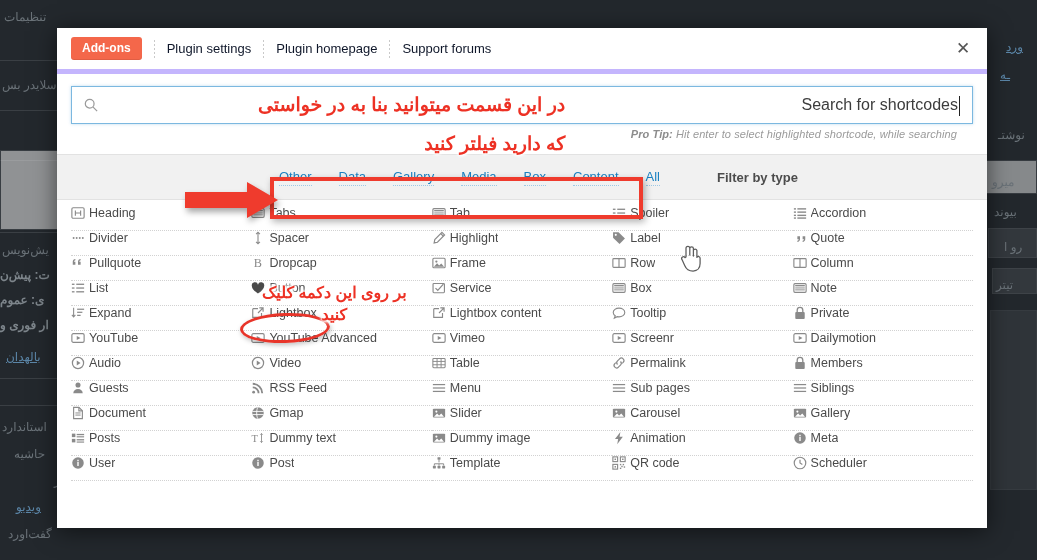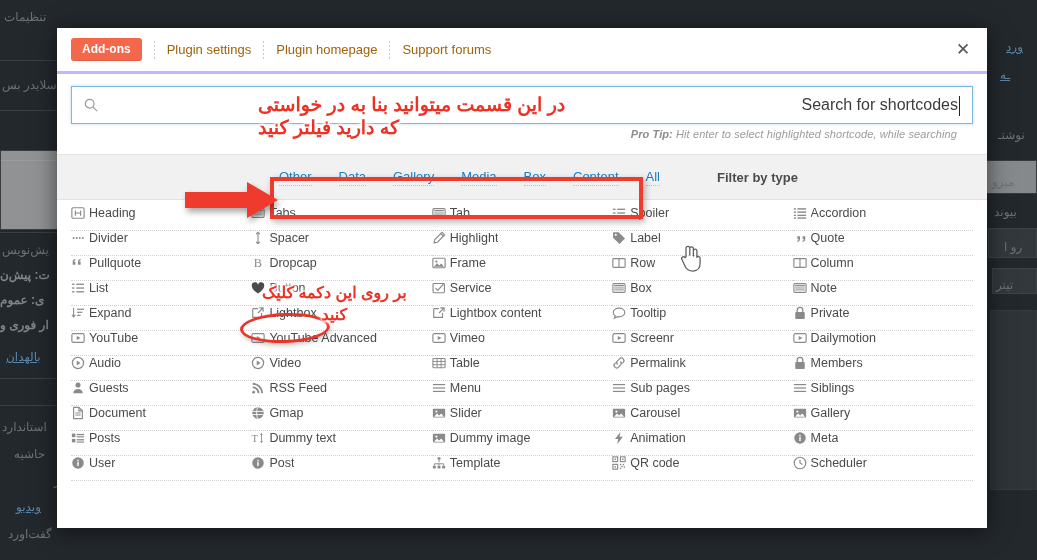--- a/index.html
+++ b/index.html
@@ -25,32 +25,32 @@
     left: 57px; top: 28px;
     width: 930px; height: 500px;
     background: #ffffff;
     box-shadow: 0 3px 22px rgba(0,0,0,.55);
     overflow: hidden;
   }
 
   
   .hdr {
     position: relative; height: 46px;
-    border-bottom: 3px solid #c4b5fd;
+    border-bottom: 5px solid #c4b5fd;
     display: flex; align-items: center; padding: 0 14px;
     background: #fff;
   }
   .tabbtn {
     background: #f4674a; color:#fff; font-size:12px; font-weight:bold;
     border-radius: 3px; padding: 5px 11px 6px; line-height:1; cursor:pointer;
     box-shadow: inset 0 -1px 0 rgba(0,0,0,.08);
   }
   .sep { width:1px; height:18px; margin:0 12px;
          background: repeating-linear-gradient(to bottom,#c9c9c9 0 2px,transparent 2px 4px); }
-  .hlink { color:#a16207; font-size:13px; text-decoration:none; cursor:pointer; white-space:nowrap; }
+  .hlink { color:#0f172a; font-size:13px; text-decoration:none; cursor:pointer; white-space:nowrap; }
   .closex {
     position:absolute; right:12px; top:50%; transform:translateY(-50%);
     width:24px; height:24px; display:flex; align-items:center; justify-content:center;
     color:#555; font-size:17px; cursor:pointer; line-height:1;
   }
 
   
   .searchwrap { padding: 12px 14px 6px; position: relative; }
   .searchbox {
     position: relative; height: 38px;
@@ -112,21 +112,21 @@
   .gi svg { display:block; }
   .glabel { white-space:nowrap; overflow:hidden; }
 
   
   .ann {
     position: absolute; color: #ed3124; font-weight: bold;
     direction: rtl; white-space: nowrap; pointer-events:none;
     text-shadow: 0 0 3px #fff, 1px 1px 3px #fff, -1px -1px 3px #fff, 1px -1px 3px #fff, -1px 1px 3px #fff, 0 0 6px #fff;
   }
   #ann1 { left: 258px; top: 93px; font-size: 19px; letter-spacing:.5px; }
-  #ann1 .l2 { display:block; text-align:left; margin-top:0; }
+  #ann1 .l2 { display:block; text-align:right; margin-top:16px; }
   #ann2 { left: 262px; top: 282px; font-size: 16px; line-height: 1.35; text-align:center; }
 
   #redrect {
     position:absolute; left:270px; top:177px; width:373px; height:42px;
     border: 4px solid #ef3b2d; pointer-events:none;
     box-shadow: 2px 3px 7px rgba(0,0,0,.3);
   }
   #arrow { position:absolute; left:185px; top:180px; pointer-events:none;
            filter: drop-shadow(2px 4px 3px rgba(0,0,0,.35)); }
   #ellipse {

